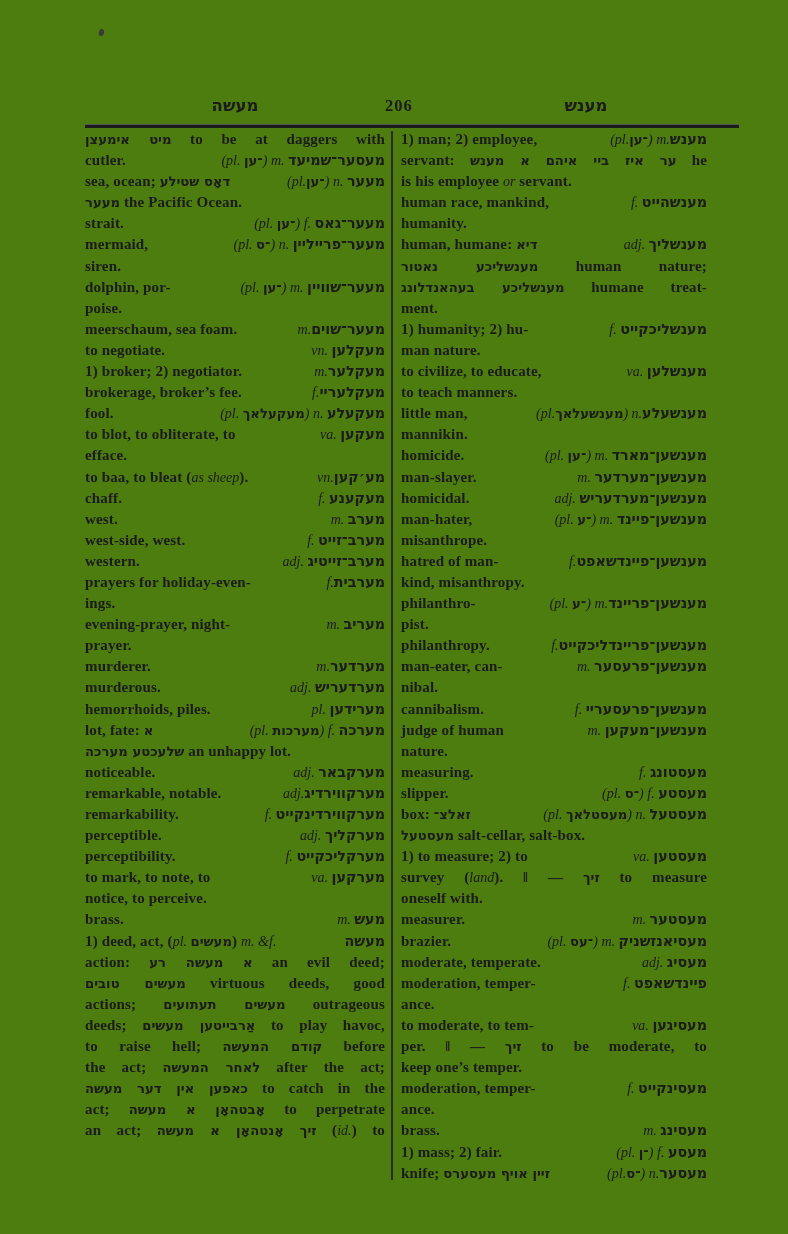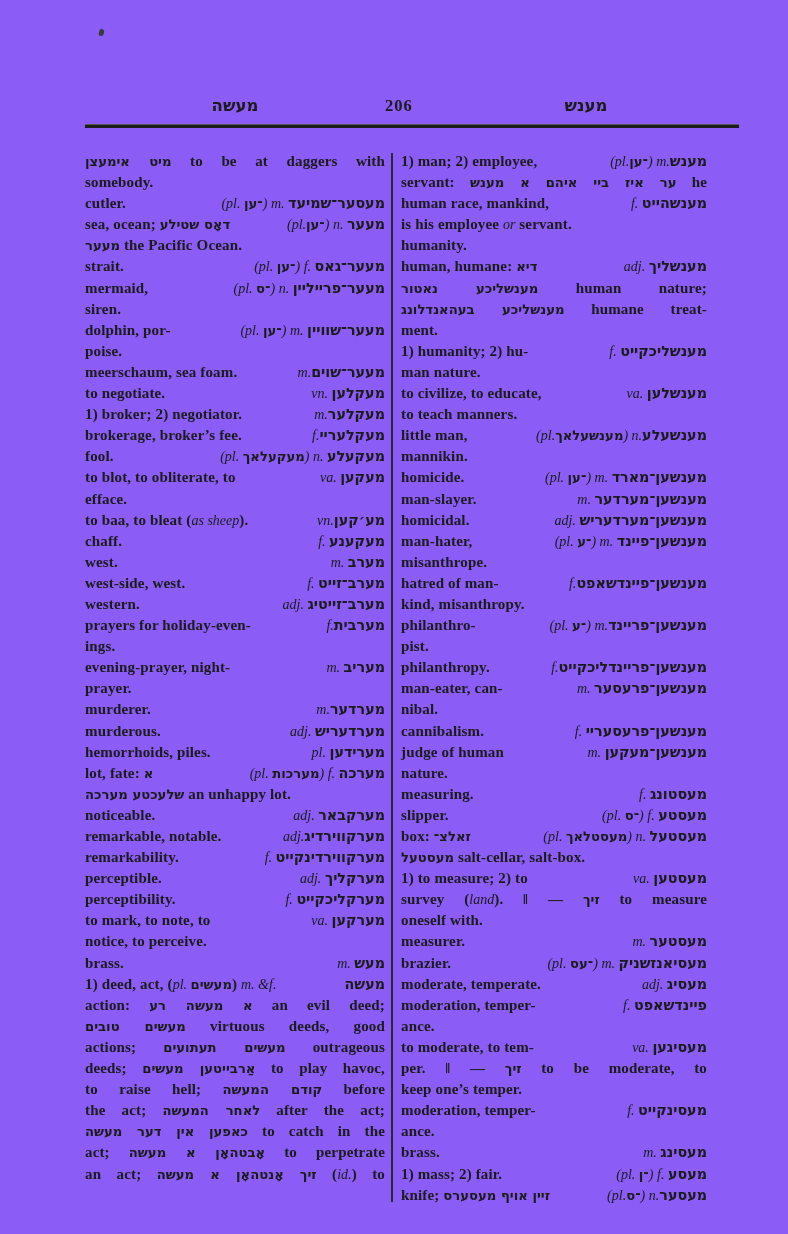--- a/index.html
+++ b/index.html
@@ -1,35 +1,35 @@
 <!DOCTYPE html>
 <html><head>
 <meta charset="utf-8">
 <style>
   html,body{margin:0;padding:0;background:#e8e8e8;}
   .page{
     position:relative;
     width:788px;height:1234px;
     margin:0 auto;
-    background:#8b5cf6;
+    background:#4d7c0f;
     color:#1b1b1b;
     font-family:"Liberation Serif", serif;
     box-sizing:border-box;
     padding:96px 49px 0 85px;
     overflow:hidden;
   }
   .speck{position:absolute;left:99px;top:29px;width:5px;height:7px;background:#3a3a3a;border-radius:40% 60% 55% 45%;transform:rotate(18deg);}
   .hdr{display:flex;align-items:baseline;height:26px;}
   .hdr-zone{white-space:nowrap;}
   .hdr-left{width:300px;text-align:center;}
   .hdr-mid{flex:1;text-align:left;font-size:16.5px;font-weight:700;letter-spacing:1px;}
   .hdr-right{width:306px;text-align:center;}
   .hdr-he{font-family:"DejaVu Sans", sans-serif;font-weight:700;font-size:16.5px;direction:rtl;unicode-bidi:isolate;}
   .rule{height:3px;background:#1c1c1c;margin-top:3px;box-shadow:0 -1px 0 #555;}
-  .cols{display:flex;margin-top:23px;align-items:stretch;}
+  .cols{display:flex;margin-top:1px;align-items:stretch;}
   .col{font-size:15px;line-height:21.1px;}
   .col-left{width:300px;}
   .col-right{width:306px;}
   .divider{width:2px;background:#2b2b2b;margin:2px 8px 4px 6px;}
   .line{min-height:21.1px;}
   .line.split{display:flex;justify-content:space-between;align-items:flex-end;}
   .line.j{text-align:justify;text-align-last:justify;}
   .lg,.rg{white-space:nowrap;}
   .s-e{font-weight:700;letter-spacing:.15px;}
   .s-i{font-style:italic;font-weight:400;font-size:14px;}
@@ -46,21 +46,20 @@
     <span class="hdr-zone hdr-left hdr-he">מעשה</span>
     <span class="hdr-zone hdr-mid">206</span>
     <span class="hdr-zone hdr-right hdr-he">מענש</span>
   </div>
 
   <div class="rule"></div>
 
   <div class="cols">
     <div class="col col-left" id="col-left">
         <div class="line j"><span class="s-h" dir="rtl">מיט אימעצן</span><span class="s-e"> to be at daggers with</span></div>
-        <div class="line"><span class="s-e">somebody.</span></div>
         <div class="line split">
           <span class="lg"><span class="s-e">cutler.</span></span>
           <span class="rg"><span class="s-i">(pl. </span><span class="s-h" dir="rtl">־ען</span><span class="s-i">) m. </span><span class="s-b" dir="rtl">מעסער־שמיעד</span></span>
         </div>
         <div class="line split">
           <span class="lg"><span class="s-e">sea, ocean; </span><span class="s-h" dir="rtl">דאָס שטילע</span></span>
           <span class="rg"><span class="s-i">(pl.</span><span class="s-h" dir="rtl">־ען</span><span class="s-i">) n. </span><span class="s-b" dir="rtl">מעער</span></span>
         </div>
         <div class="line"><span class="s-h" dir="rtl">מעער</span><span class="s-e"> the Pacific Ocean.</span></div>
         <div class="line split">
@@ -192,25 +191,25 @@
         <div class="line j"><span class="s-e">act; </span><span class="s-h" dir="rtl">אָבטהאָן א מעשה</span><span class="s-e"> to perpetrate</span></div>
         <div class="line j"><span class="s-e">an act; </span><span class="s-h" dir="rtl">זיך אָנטהאָן א מעשה</span><span class="s-e"> (</span><span class="s-i">id.</span><span class="s-e">) to</span></div>
       </div>
     <div class="divider"></div>
     <div class="col col-right" id="col-right">
         <div class="line split">
           <span class="lg"><span class="s-e">1) man; 2) employee,</span></span>
           <span class="rg"><span class="s-i">(pl.</span><span class="s-h" dir="rtl">־ען</span><span class="s-i">) m.</span><span class="s-b" dir="rtl">מענש</span></span>
         </div>
         <div class="line j"><span class="s-e">servant: </span><span class="s-h" dir="rtl">ער איז ביי איהם א מענש</span><span class="s-e"> he</span></div>
+        <div class="line"><span class="s-e">is his employee </span><span class="s-i">or</span><span class="s-e"> servant.</span></div>
         <div class="line split">
           <span class="lg"><span class="s-e">human race, mankind,</span></span>
           <span class="rg"><span class="s-i">f. </span><span class="s-b" dir="rtl">מענשהייט</span></span>
         </div>
-        <div class="line"><span class="s-e">is his employee </span><span class="s-i">or</span><span class="s-e"> servant.</span></div>
         <div class="line"><span class="s-e">humanity.</span></div>
         <div class="line split">
           <span class="lg"><span class="s-e">human, humane: </span><span class="s-h" dir="rtl">דיא</span></span>
           <span class="rg"><span class="s-i">adj. </span><span class="s-b" dir="rtl">מענשליך</span></span>
         </div>
         <div class="line j"><span class="s-h" dir="rtl">מענשליכע נאטור</span><span class="s-e"> human nature;</span></div>
         <div class="line j"><span class="s-h" dir="rtl">מענשליכע בעהאנדלונג</span><span class="s-e"> humane treat-</span></div>
         <div class="line"><span class="s-e">ment.</span></div>
         <div class="line split">
           <span class="lg"><span class="s-e">1) humanity; 2) hu-</span></span>

